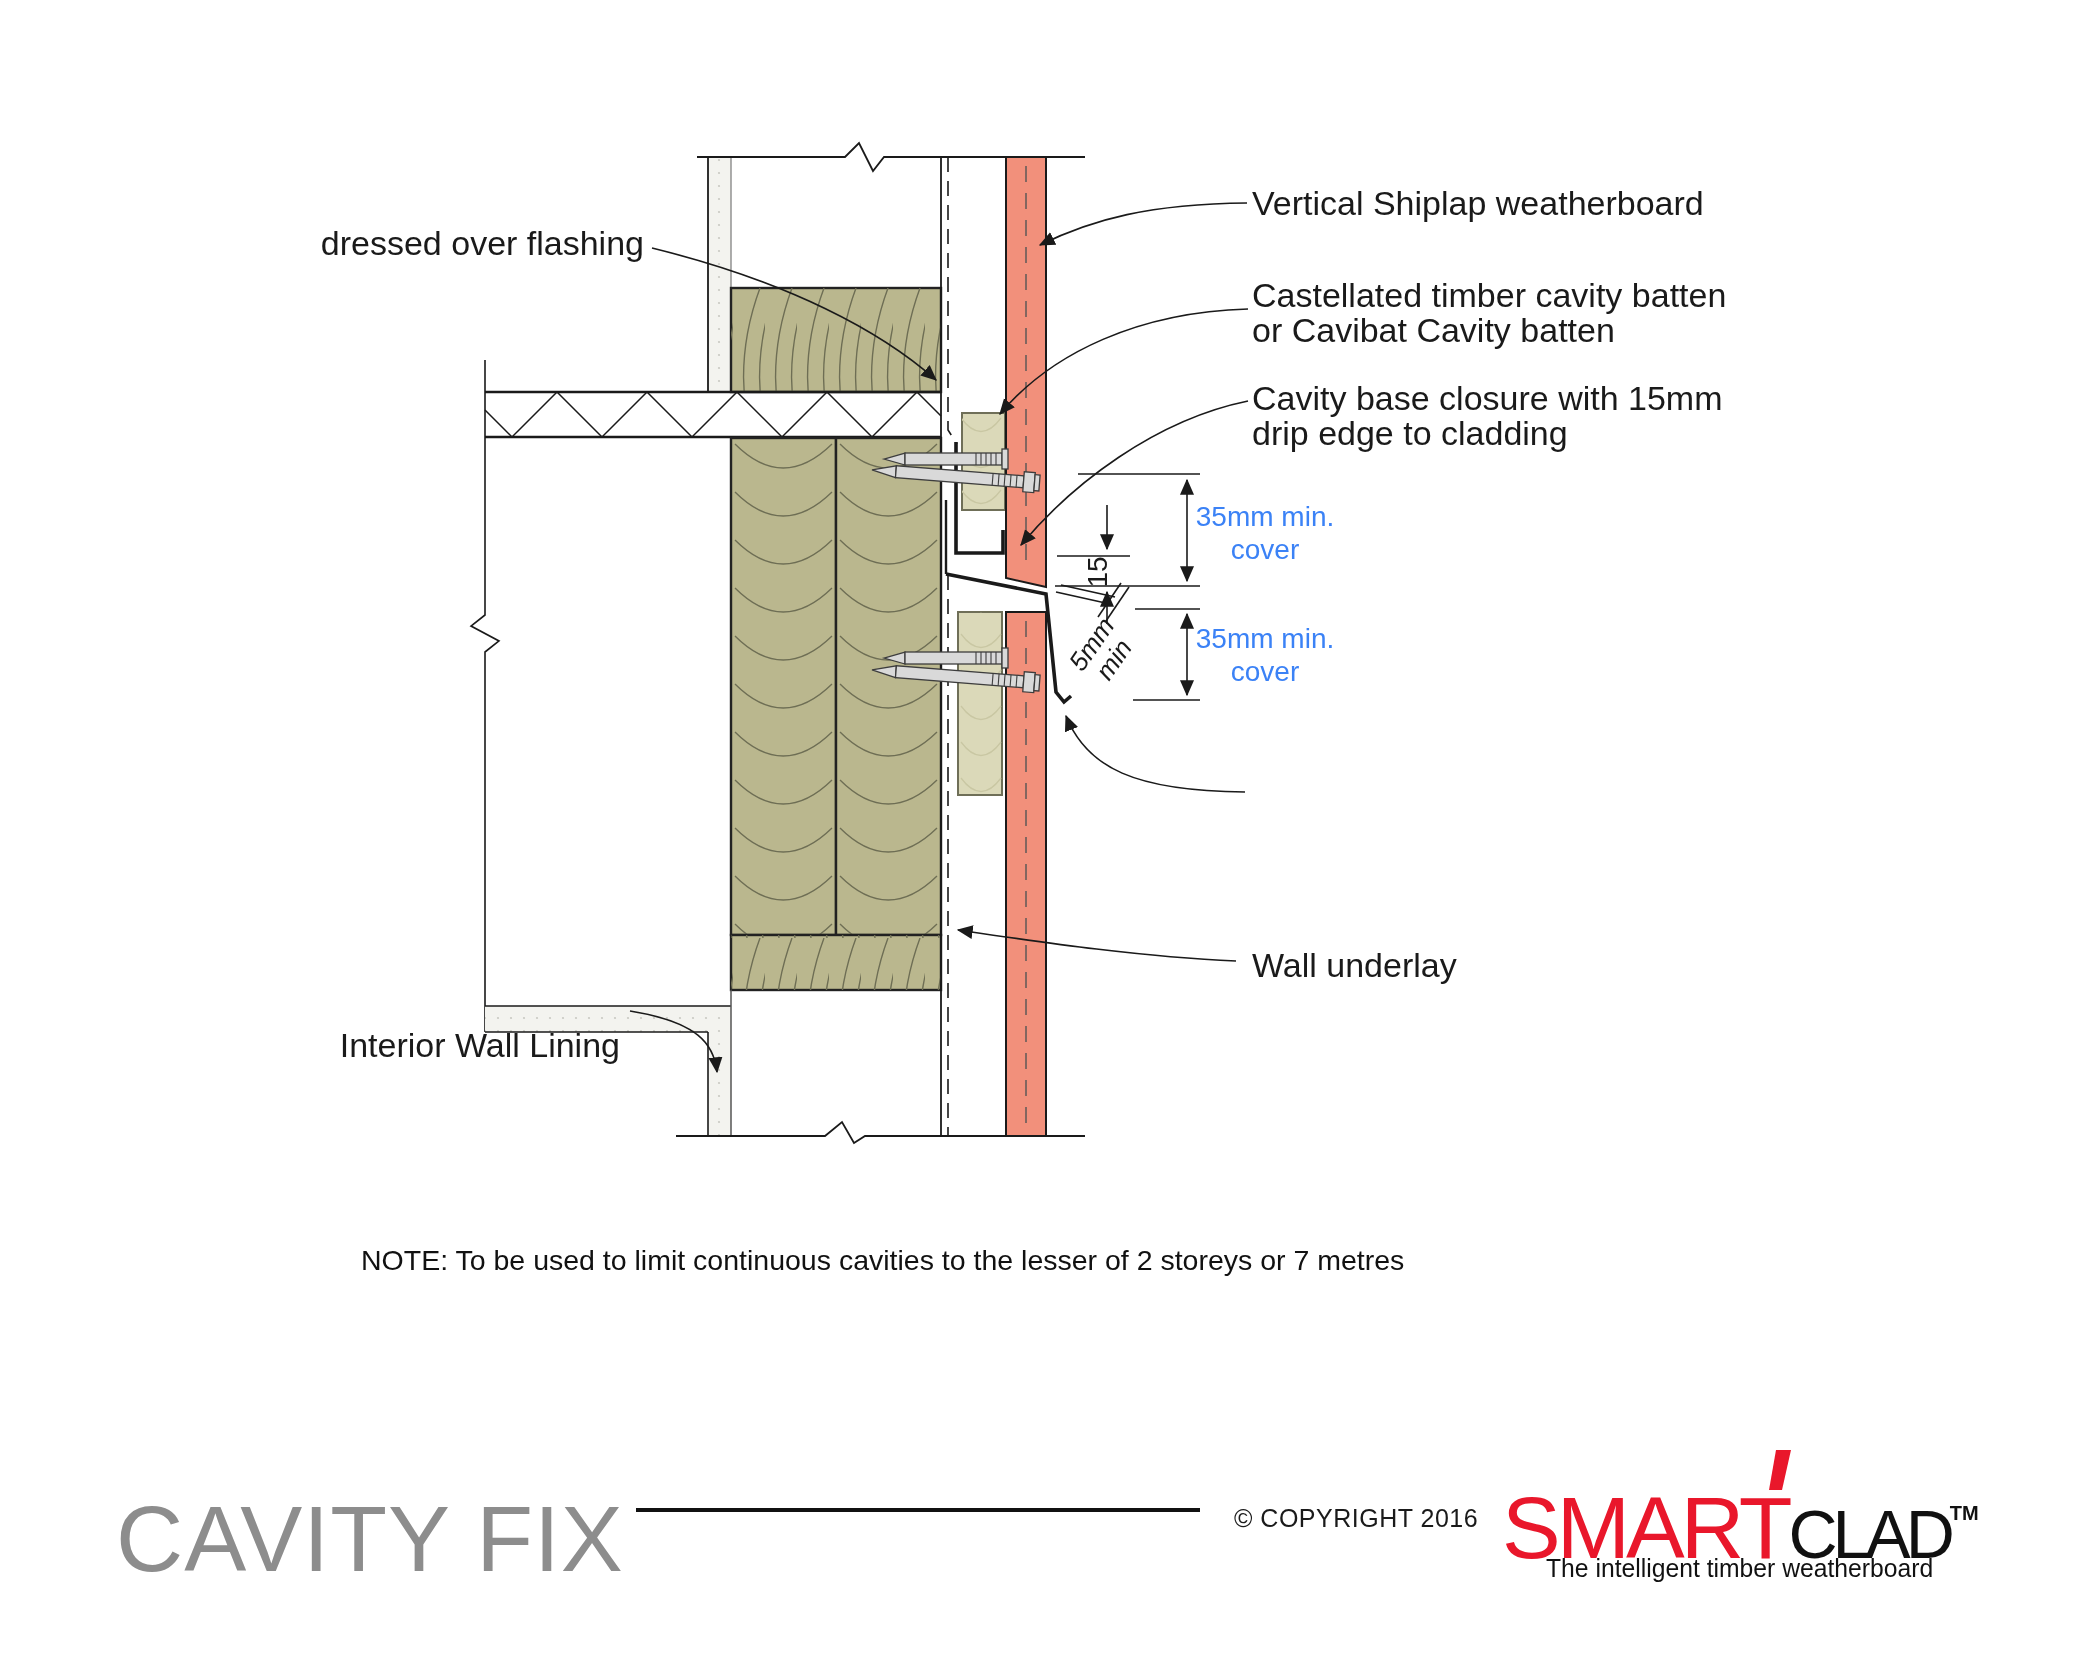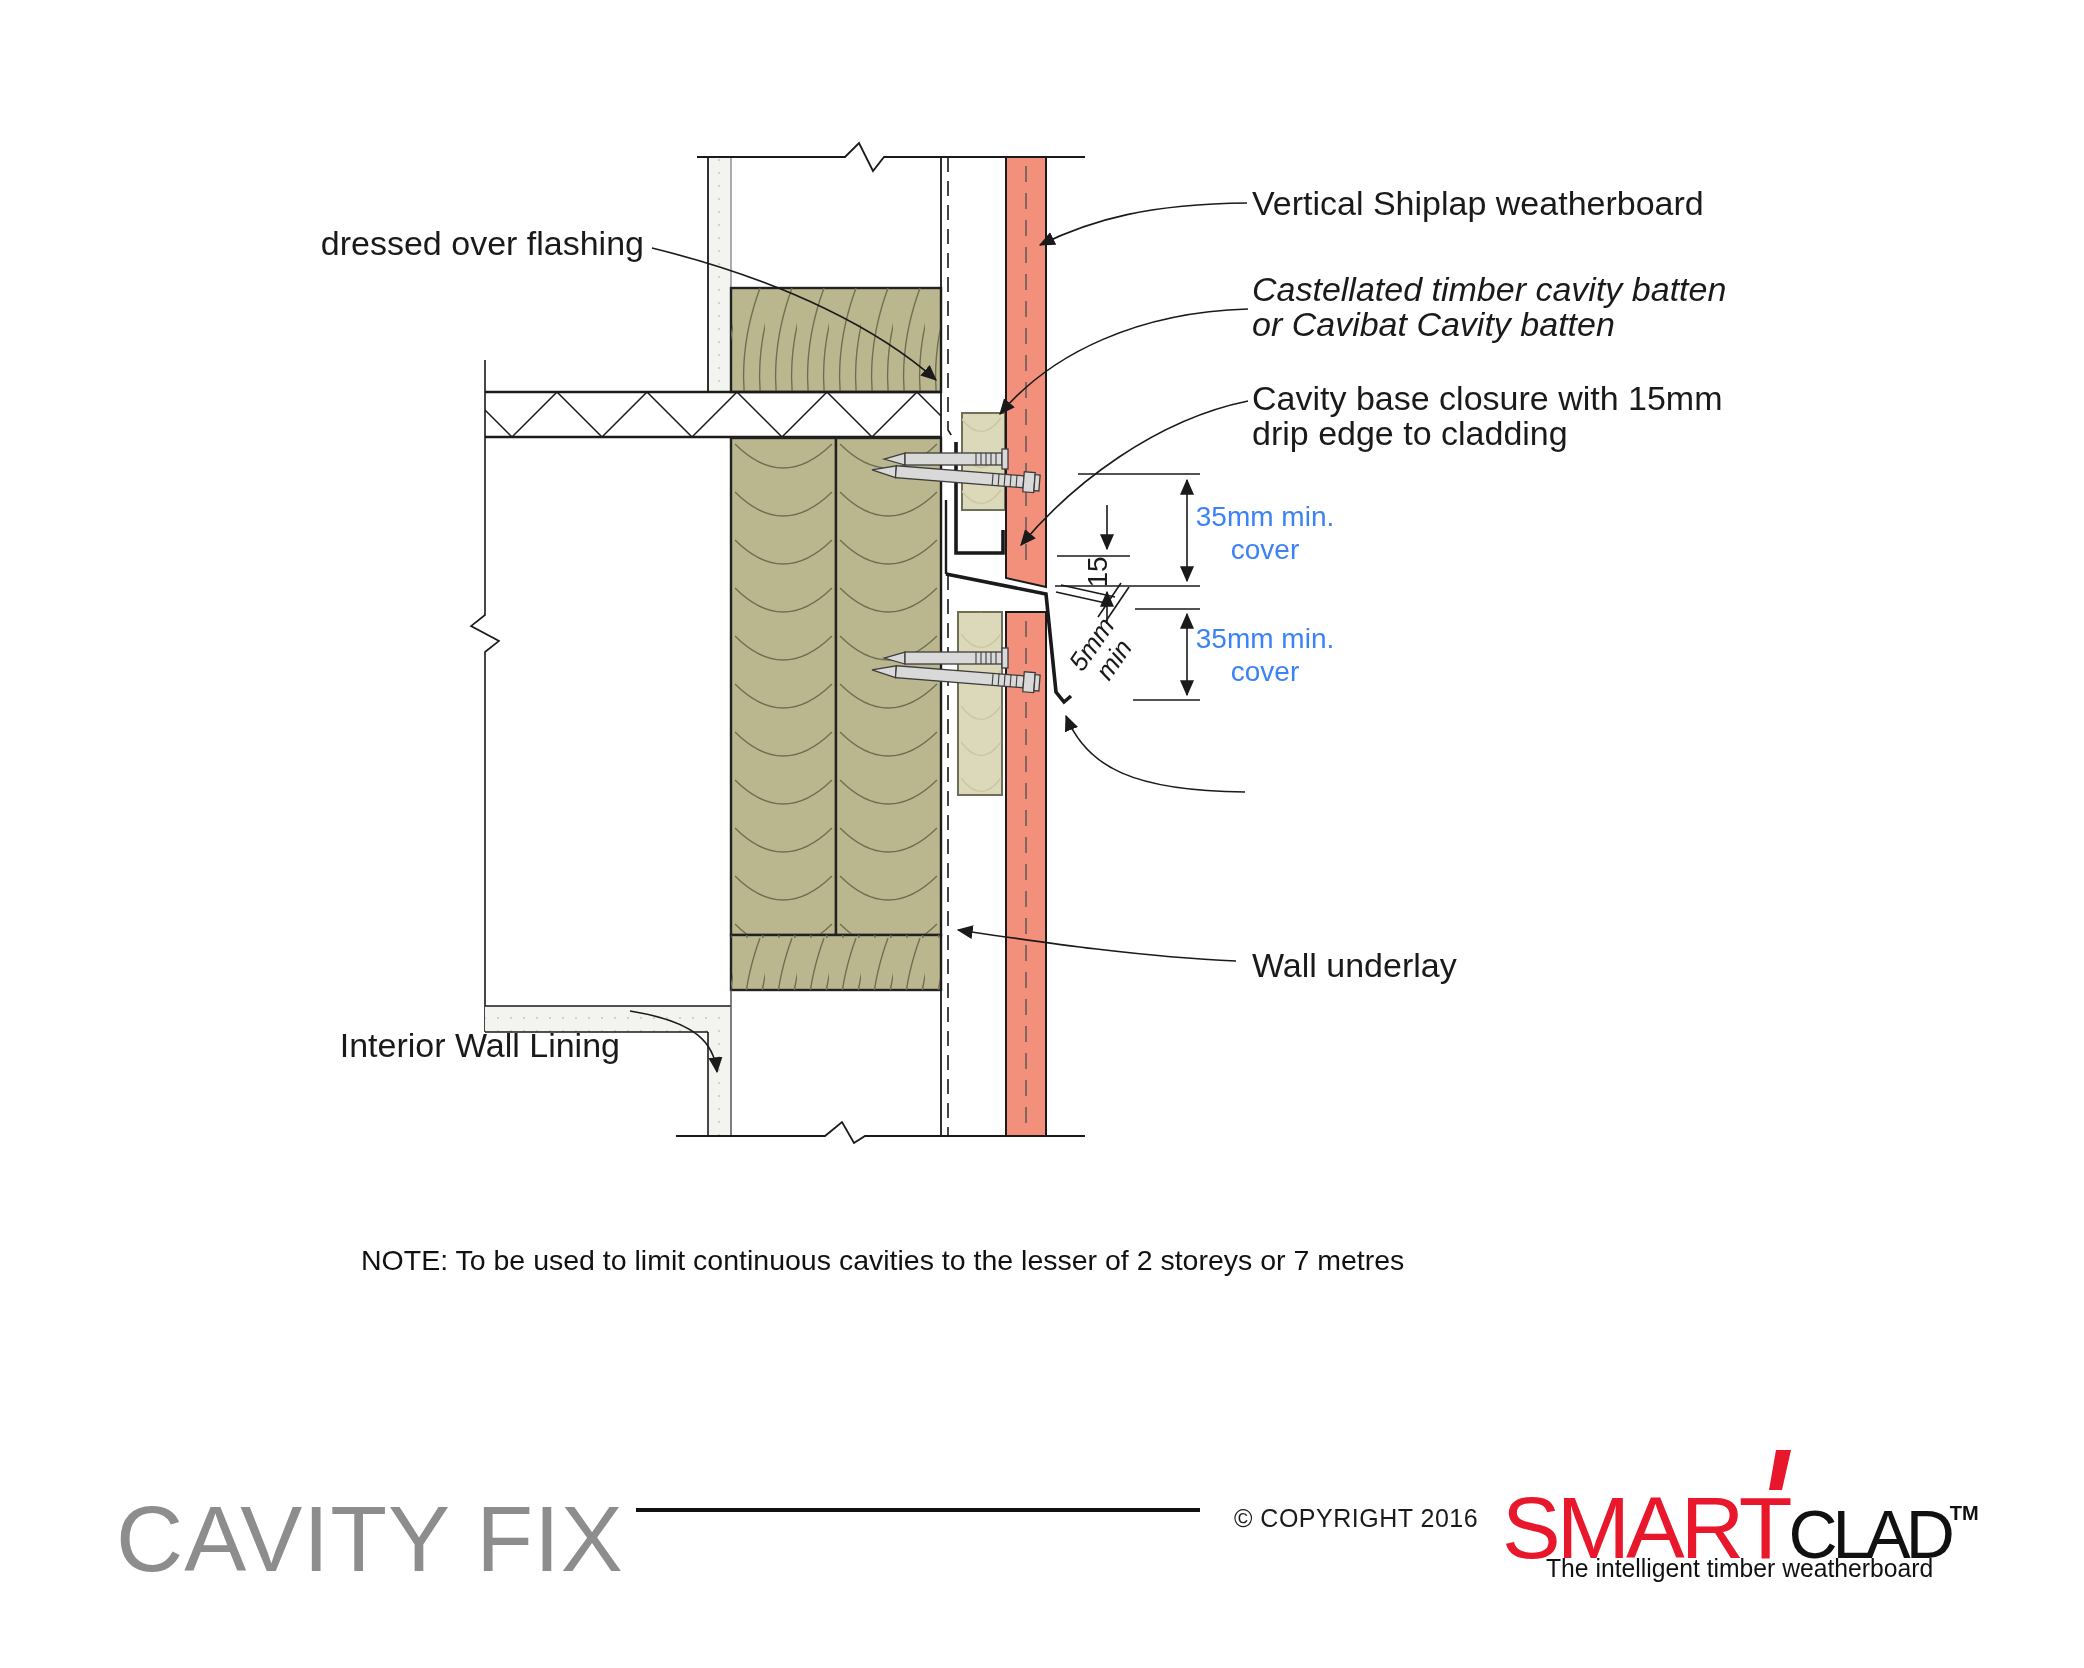--- a/index.html
+++ b/index.html
@@ -205,21 +205,21 @@
     <line x1="636" y1="1510" x2="1200" y2="1510" stroke="#111" stroke-width="4"></line>
     <polygon points="1776,1450 1791,1450 1782,1490 1769,1490" fill="#E9172B"></polygon>
   </svg>
 
   <div class="lbl right" style="left:244px;top:226px;width:400px;">
     <div>dressed over flashing</div>
   </div>
 
   <div class="lbl" style="left:1252px;top:186px;">Vertical Shiplap weatherboard</div>
 
-  <div class="lbl" style="left:1252px;top:272px;font-style:italic;">
+  <div class="lbl" style="left:1252px;top:278px;">
     <div>Castellated timber cavity batten</div>
     <div>or Cavibat Cavity batten</div>
   </div>
 
   <div class="lbl" style="left:1252px;top:381px;">
     <div>Cavity base closure with 15mm</div>
     <div>drip edge to cladding</div>
   </div>
 
   <div class="dimtxt" style="left:1165px;top:500px;width:200px;">

